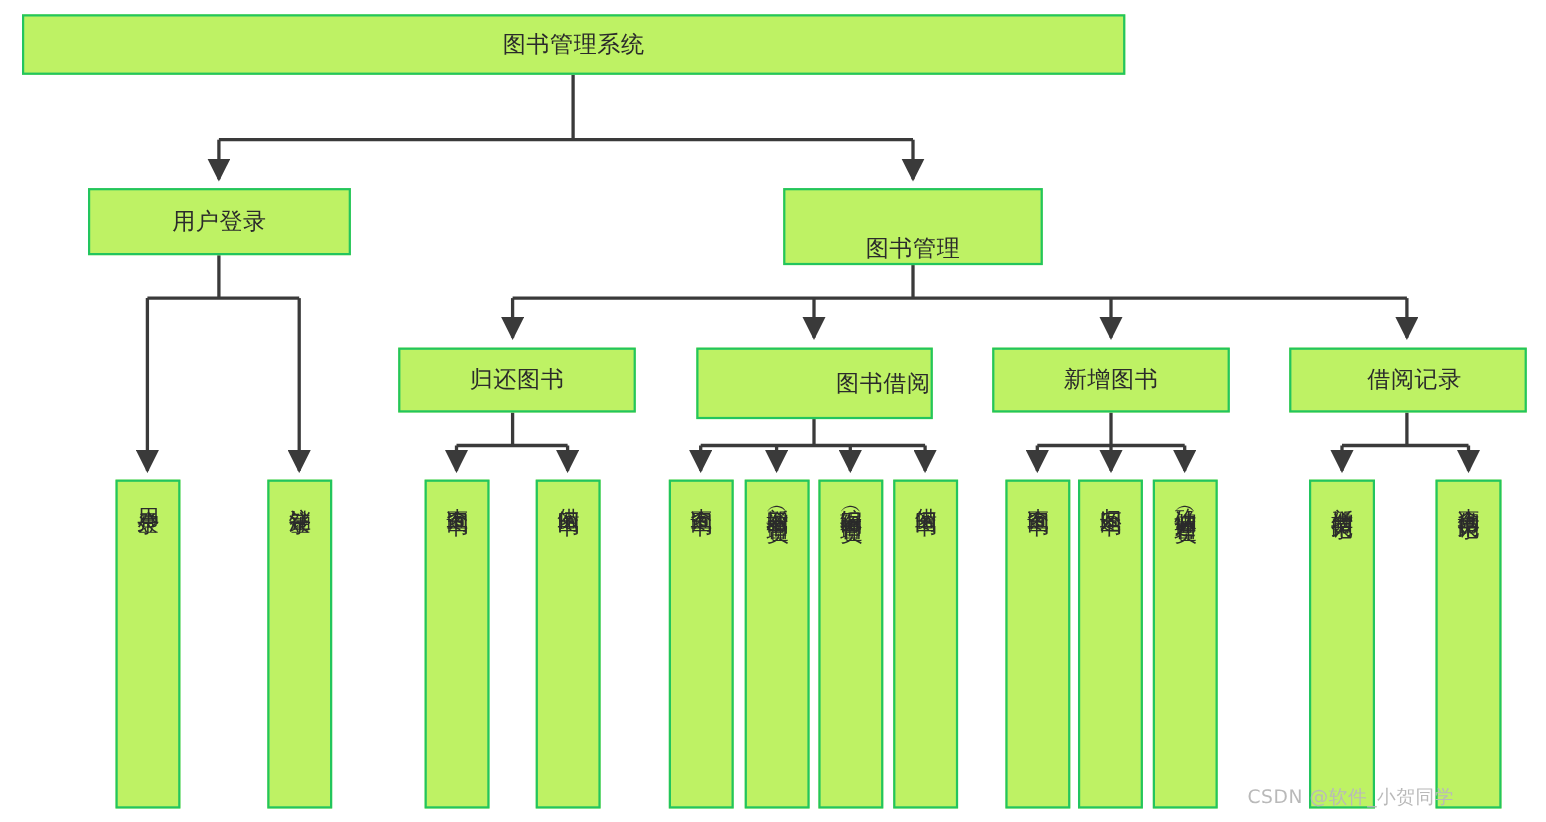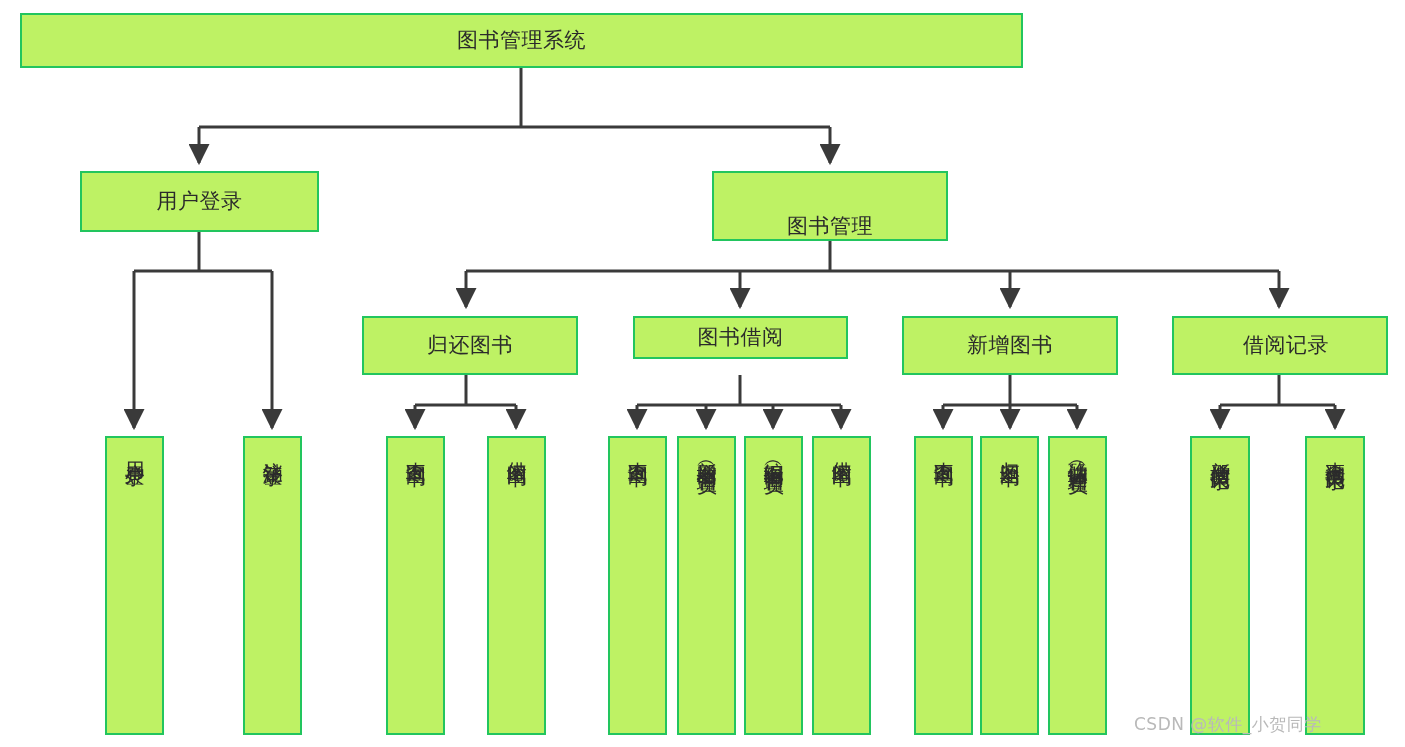--- a/index.html
+++ b/index.html
@@ -128,21 +128,21 @@
   <div class="node" style="left:80px; top:171px; width:239px; height:61px;">
     <span class="label">用户登录</span>
   </div>
   <div class="node" style="left:712px; top:171px; width:236px; height:70px;align-items:flex-end;">
     <span class="label">图书管理</span>
   </div>
 
   <div class="node" style="left:362px; top:316px; width:216px; height:59px;">
     <span class="label">归还图书</span>
   </div>
-  <div class="node" style="left:633px; top:316px; width:215px; height:43px;">
+  <div class="node" style="left:633px; top:316px; width:215px; height:65px;justify-content:flex-end;">
     <span class="label">图书借阅</span>
   </div>
   <div class="node" style="left:902px; top:316px; width:216px; height:59px;">
     <span class="label">新增图书</span>
   </div>
   <div class="node" style="left:1172px; top:316px; width:216px; height:59px;padding-left:12px;">
     <span class="label">借阅记录</span>
   </div>
 
   <div class="node vertical" style="left:105px; top:436px; width:59px; height:299px;">

